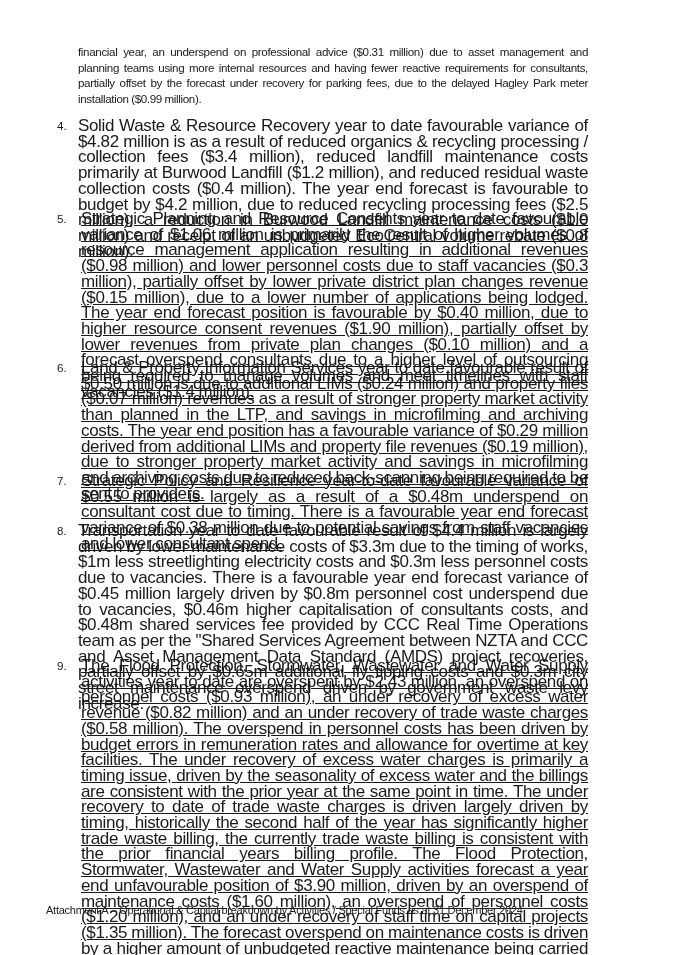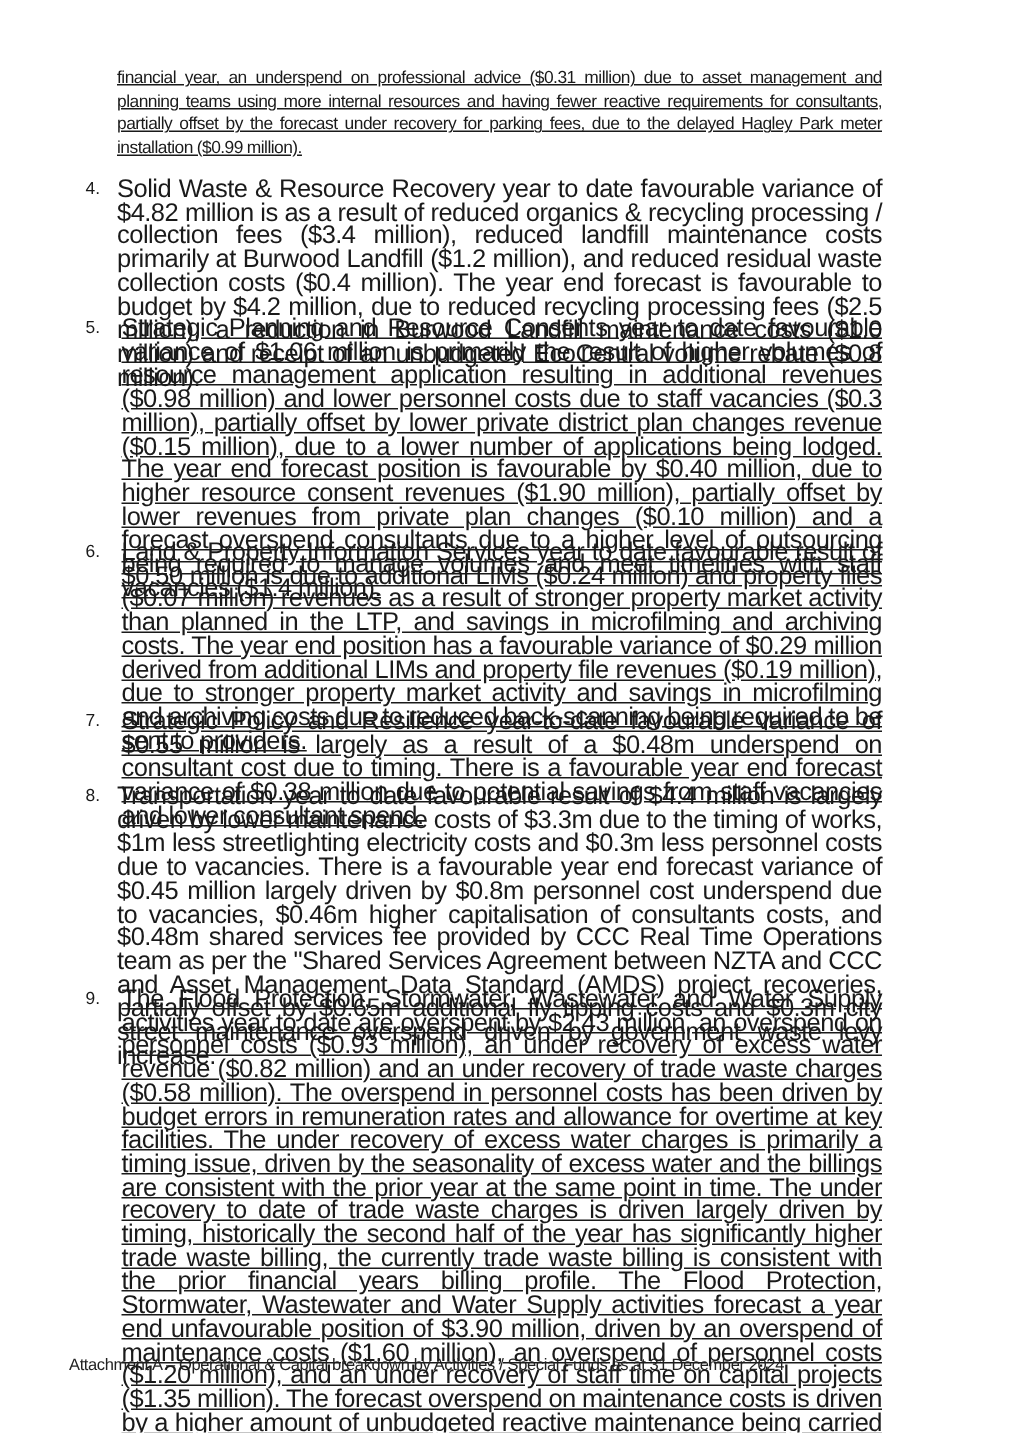--- a/index.html
+++ b/index.html
@@ -23,21 +23,21 @@
     position: absolute; left: 46px; top: 904px;
     font-size: 11px; line-height: 12px; color: #222;
     letter-spacing: -0.25px; white-space: nowrap;
   }
 </style>
 </head>
 <body>
 
 <div class="page">
 
-  <p class="para" style="top:44px;margin:0;text-decoration:underline;">financial year, an underspend on professional advice ($0.31 million) due to asset management and planning teams using more internal resources and having fewer reactive requirements for consultants, partially offset by the forecast under recovery for parking fees, due to the delayed Hagley Park meter installation ($0.99 million).</p>
+  <p class="para" style="top:44px;margin:0;">financial year, an underspend on professional advice ($0.31 million) due to asset management and planning teams using more internal resources and having fewer reactive requirements for consultants, partially offset by the forecast under recovery for parking fees, due to the delayed Hagley Park meter installation ($0.99 million).</p>
 
   <div class="item" style="top:118px;">
     <span class="num">4.</span>
     <p class="text" style="margin-top:0;margin-bottom:0;">Solid Waste &amp; Resource Recovery year to date favourable variance of $4.82 million is as a result of reduced organics &amp; recycling processing / collection fees ($3.4 million), reduced landfill maintenance costs primarily at Burwood Landfill ($1.2 million), and reduced residual waste collection costs ($0.4 million). The year end forecast is favourable to budget by $4.2 million, due to reduced recycling processing fees ($2.5 million), a reduction in Burwood Landfill maintenance costs ($1.0 million) and receipt of an unbudgeted EcoCentral volume rebate ($0.8 million).</p>
   </div>
 
   <div class="item indent" style="top:211px;">
     <span class="num">5.</span>
     <p class="text" style="margin-top:0;margin-bottom:0;">Strategic Planning and Resource Consents year to date favourable variance of $1.06 million is primarily the result of higher volumes of resource management application resulting in additional revenues ($0.98 million) and lower personnel costs due to staff vacancies ($0.3 million), partially offset by lower private district plan changes revenue ($0.15 million), due to a lower number of applications being lodged. The year end forecast position is favourable by $0.40 million, due to higher resource consent revenues ($1.90 million), partially offset by lower revenues from private plan changes ($0.10 million) and a forecast overspend consultants due to a higher level of outsourcing being required to manage volumes and meet timelines with staff vacancies ($1.4 million).</p>
   </div>

